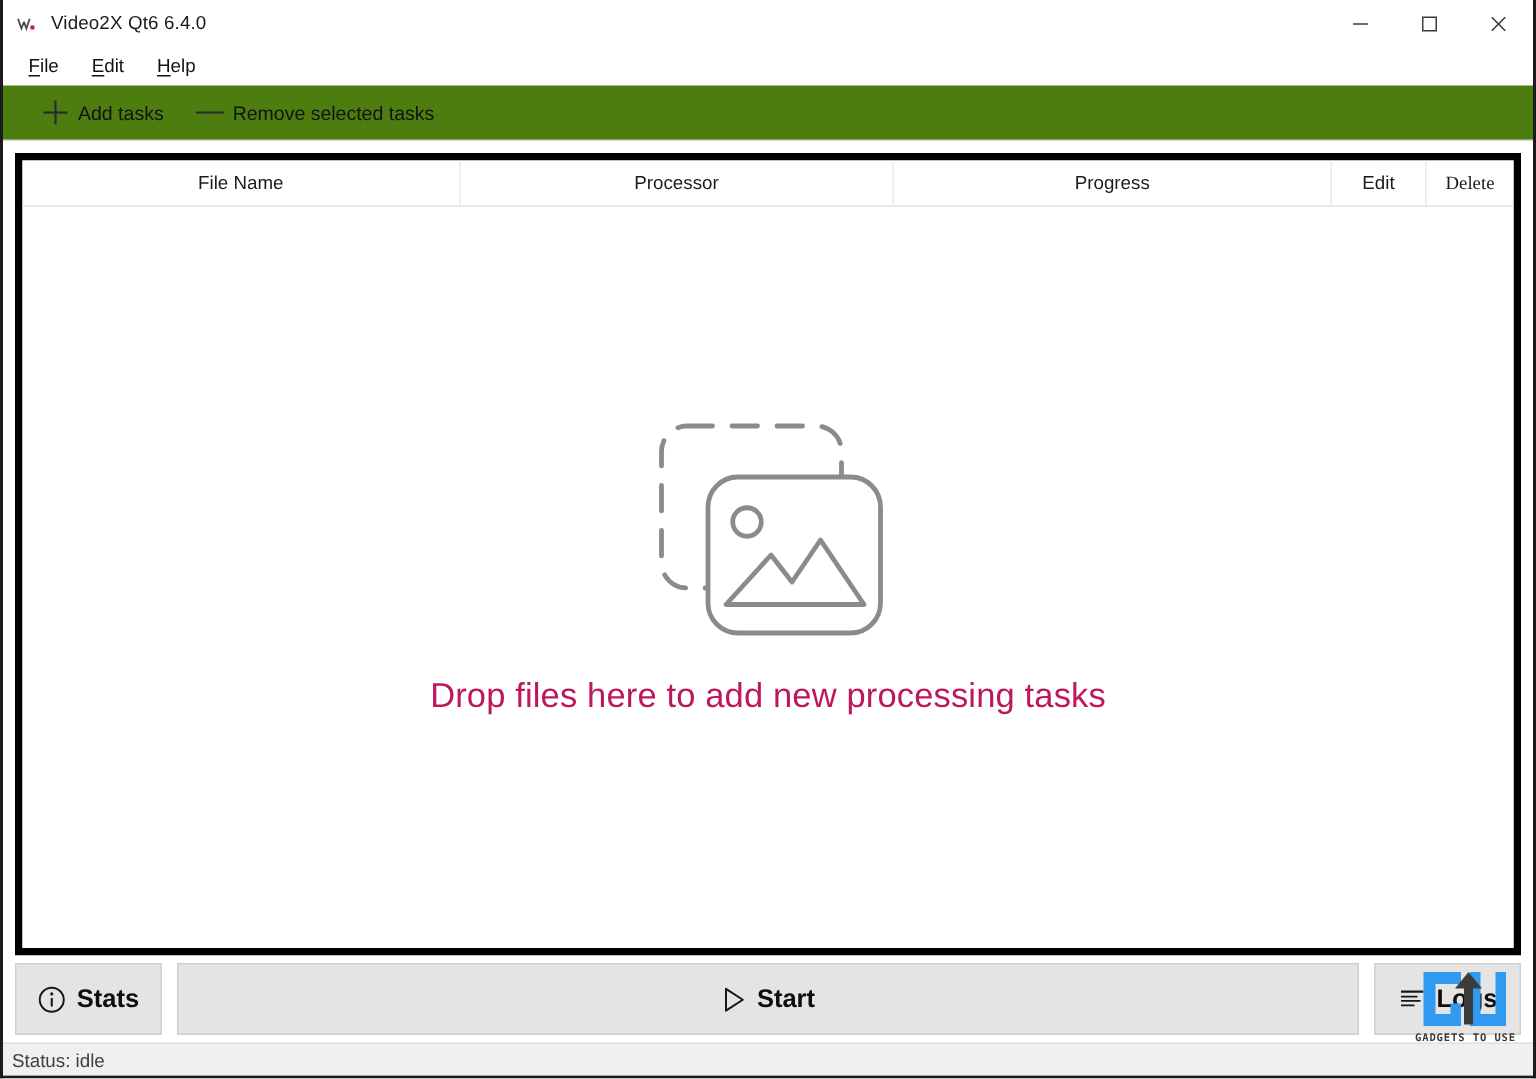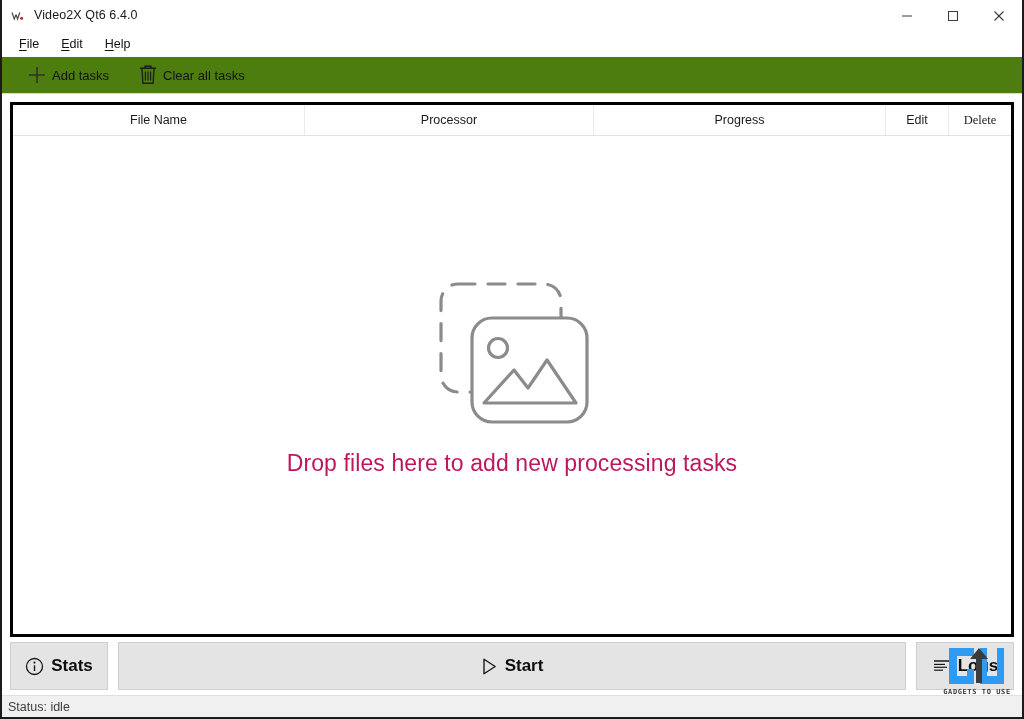--- a/index.html
+++ b/index.html
@@ -123,21 +123,21 @@
     flex: 1 1 auto;
     padding: 8px 8px 0 8px;
     box-sizing: border-box;
     display: flex;
     flex-direction: column;
     min-height: 0;
     background: #ffffff;
   }
   .task-panel {
     flex: 1 1 auto;
-    border: 3px solid #000000;
+    border: 5px solid #000000;
     background: #ffffff;
     display: flex;
     flex-direction: column;
     min-height: 0;
     box-sizing: border-box;
   }
   .table-header {
     height: 30px;
     min-height: 30px;
     display: flex;
@@ -320,36 +320,31 @@
         <svg width="22" height="22" viewBox="0 0 22 22">
           <line x1="11" y1="3" x2="11" y2="19" stroke="#2b2b2b" stroke-width="1.4"></line>
           <line x1="3" y1="11" x2="19" y2="11" stroke="#2b2b2b" stroke-width="1.4"></line>
         </svg>
       </span>
       <span>Add tasks</span>
     </div>
 
     <div class="tool-gap"></div>
 
-
-    <div class="tool-gap"></div>
-
     <div class="tool-btn">
       <span class="tool-ico">
-        <svg width="22" height="24" viewBox="0 0 22 24">
-          <line x1="3" y1="5.2" x2="19" y2="5.2" stroke="#1f1f1f" stroke-width="1.5"></line>
-          <path d="M8 5.2 L8 3.2 L14 3.2 L14 5.2" fill="none" stroke="#1f1f1f" stroke-width="1.4"></path>
-          <path d="M5 5.8 L5.9 20.3 L16.1 20.3 L17 5.8" fill="none" stroke="#1f1f1f" stroke-width="1.4"></path>
-          <line x1="8.4" y1="8.6" x2="8.4" y2="17.6" stroke="#1f1f1f" stroke-width="1.2"></line>
-          <line x1="11" y1="8.6" x2="11" y2="17.6" stroke="#1f1f1f" stroke-width="1.2"></line>
-          <line x1="13.6" y1="8.6" x2="13.6" y2="17.6" stroke="#1f1f1f" stroke-width="1.2"></line>
-        </svg>
-      </span>
-      <span>Clear all tasks</span>
-    </div>
+        <svg width="26" height="22" viewBox="0 0 26 22">
+          <line x1="2" y1="11" x2="24" y2="11" stroke="#2b2b2b" stroke-width="1.4"></line>
+        </svg>
+      </span>
+      <span>Remove selected tasks</span>
+    </div>
+
+    <div class="tool-gap"></div>
+
   </div>
 
   <div class="panel-wrap">
     <div class="task-panel">
 
       <div class="table-header">
         <div class="th th-filename">File Name</div>
         <div class="th th-processor">Processor</div>
         <div class="th th-progress">Progress</div>
         <div class="th th-edit">Edit</div>

